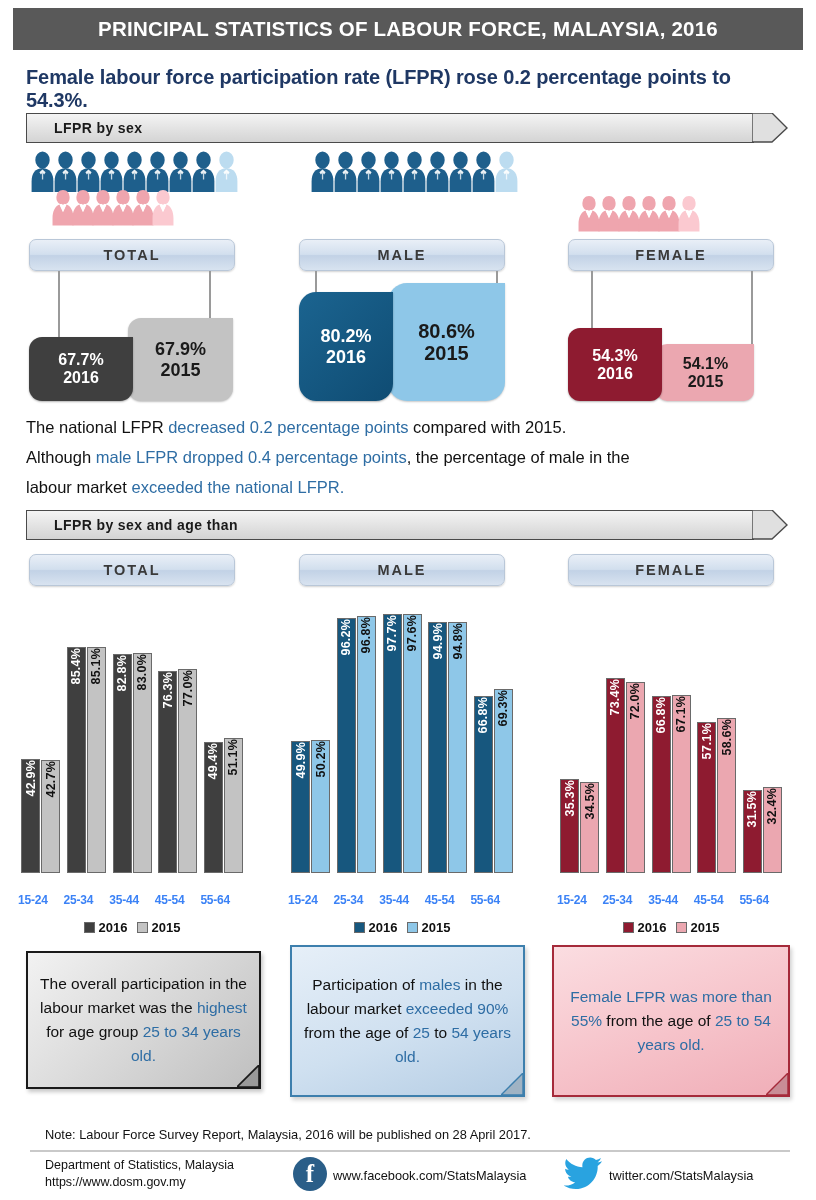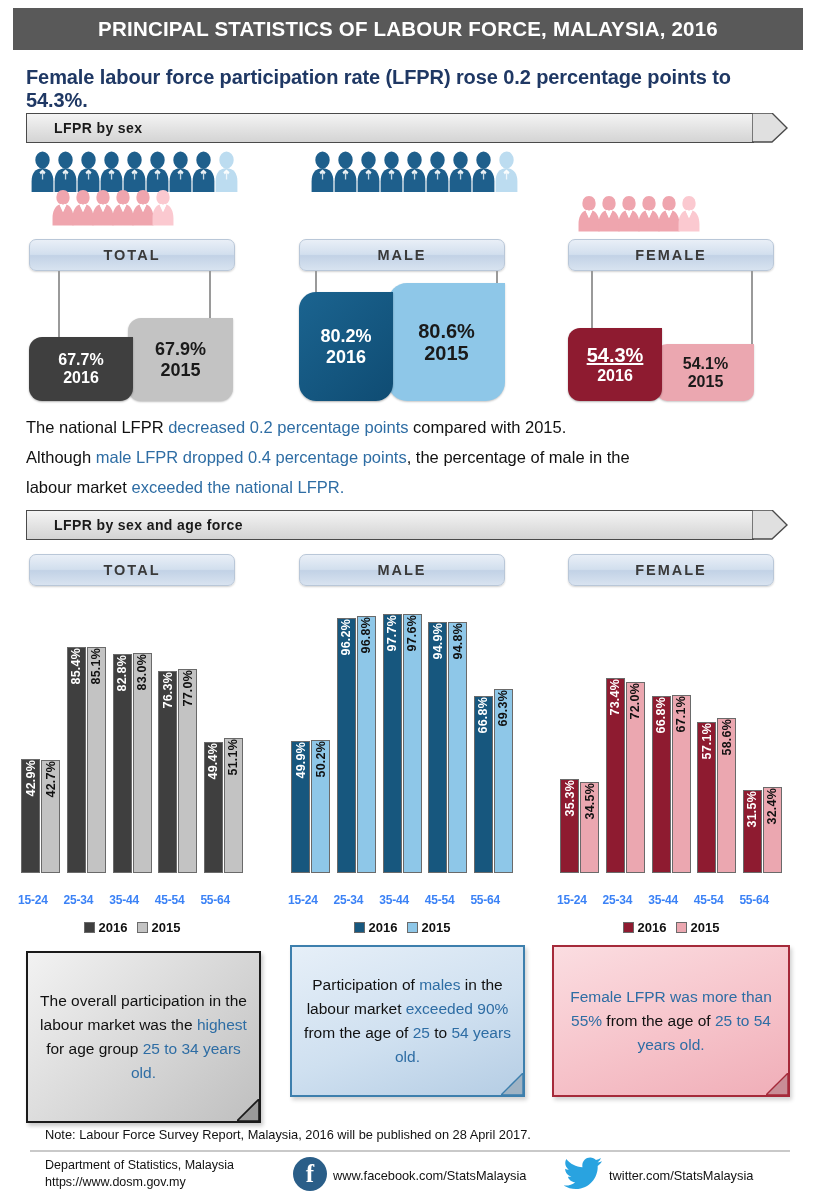--- a/index.html
+++ b/index.html
@@ -382,33 +382,33 @@
   <div class="leader" style="left:751px; top:271px; height:76px;"></div>
 
   <div class="bigshape" style="left:657px; top:344px; width:97px; height:57px; background:#EBA7B0;
               border-radius:10px 0 10px 10px; box-shadow:0 1px 2px rgba(0,0,0,.22);justify-content:center;">
     <div class="v" style="color:#1a1a1a; font-size:16px;">54.1%</div>
     <div class="y" style="color:#1a1a1a; font-size:16px;">2015</div>
   </div>
 
   <div class="bigshape" style="left:568px; top:328px; width:94px; height:73px; background:#8E1B30;
               border-radius:12px 0 12px 12px; box-shadow:0 1px 2px rgba(0,0,0,.3);">
-    <div class="v" style="color:#fff; font-size:20px;text-decoration:underline;">54.3%</div>
+    <div class="v" style="color:#fff; font-size:16px;">54.3%</div>
     <div class="y" style="color:#fff; font-size:16px;">2016</div>
   </div>
 
   <div class="para">
     <span>The national LFPR </span><span class="hi">decreased 0.2 percentage points</span><span> compared with 2015.</span><br>
     <span>Although </span><span class="hi">male LFPR dropped 0.4 percentage points</span><span>, the percentage of male in the</span><br>
     <span>labour market  </span><span class="hi">exceeded the national LFPR.</span>
   </div>
 
   <div class="banner" style="left:26px; top:510px; width:762px;">
     <div class="body">
-      <div class="lbl">LFPR by sex and age force</div>
+      <div class="lbl">LFPR by sex and age than</div>
     </div>
     <div class="tip">
       <svg width="36" height="30" viewBox="0 0 36 30">
         <path d="M0,0 L20,0 L35,15 L20,29 L0,29 Z" fill="#e0e0e0" stroke="#4a4a4a" stroke-width="1.4"></path>
       </svg>
     </div>
   </div>
 
   <div class="pill" style="left:29px; top:554px; width:206px;">
     <span>TOTAL</span>
@@ -567,21 +567,21 @@
           <span class="sw" style="background: rgb(142, 27, 48);"></span>
           <span class="lt">2016</span>
         </div>
         <div class="it">
           <span class="sw" style="background: rgb(235, 167, 176);"></span>
           <span class="lt">2015</span>
         </div>
       </div>
     </div>
 
-  <div class="note" id="note-0" style="left:26px; top:951px; width:235px; height:172px;
+  <div class="note" id="note-0" style="left:26px; top:951px; width:235px; height:138px;
               background:linear-gradient(135deg,#f2f2f2 0%, #d4d4d4 60%, #bfbfbf 100%);
               border:2.5px solid #1a1a1a; box-shadow:2px 3px 4px rgba(0,0,0,.22);">
     <div class="txt" style="color:#111;"><span style="color: rgb(17, 17, 17);">The overall participation in the labour market was the </span><span style="color: rgb(46, 109, 164);">highest</span><span style="color: rgb(17, 17, 17);"> for age group </span><span style="color: rgb(46, 109, 164);">25 to 34 years old.</span></div>
     <div class="fold">
       <svg width="22" height="22" viewBox="0 0 22 22">
         <path d="M22,22 L0,22 L22,0 Z" fill="#9a9a9a" stroke="#1a1a1a" stroke-width="1.6"></path>
       </svg>
     </div>
   </div>
 

